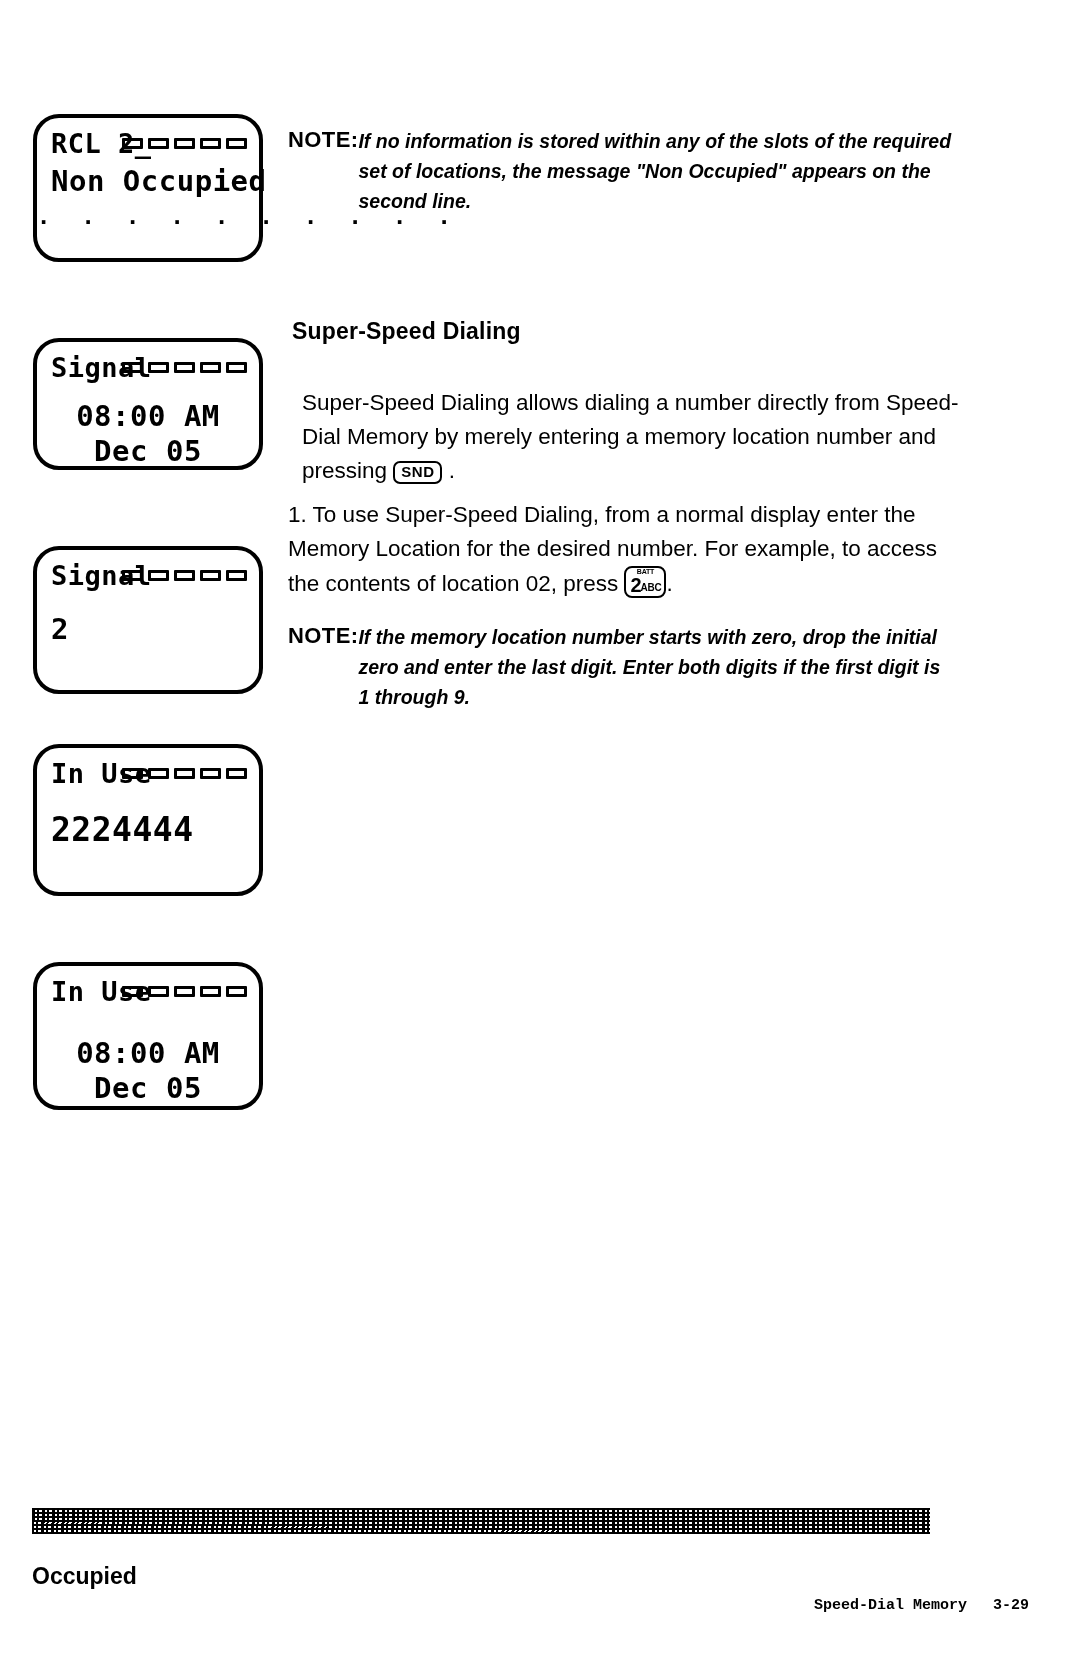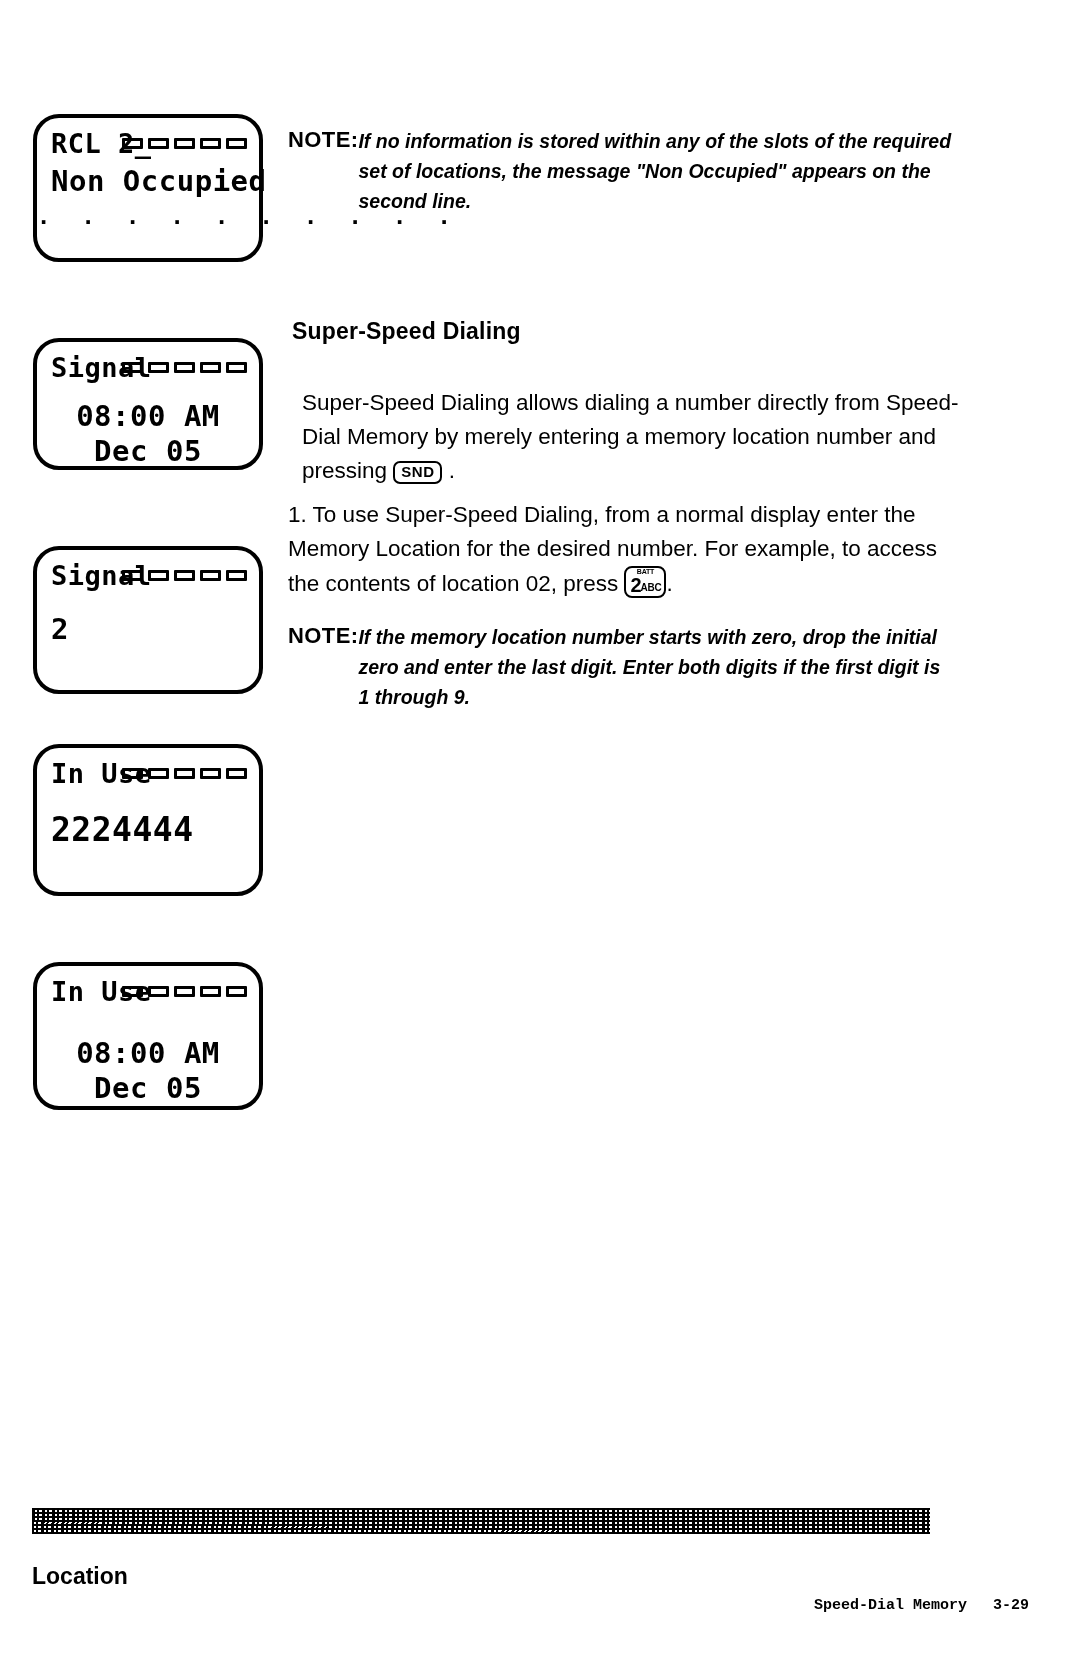--- a/index.html
+++ b/index.html
@@ -294,18 +294,18 @@
     <span>1.  To use Super-Speed Dialing, from a normal display enter the Memory Location for the desired number.  For example, to access the contents of location 02, press </span><span class="key-num"><span class="ktop">BATT</span><span class="kdigit">2</span><span class="kabc">ABC</span></span><span>.</span>
   </p>
 
   <div class="note-block" style="left:288px; top:622px; width:660px;">
     <span class="note-label">NOTE:</span>
     <span class="note-body">If the memory location number starts with zero, drop the initial zero and enter the last digit.  Enter both digits if the first digit is 1 through 9.</span>
   </div>
 
 
   <div class="footer-rule"></div>
-  <div class="footer-left">Location</div>
+  <div class="footer-left">Occupied</div>
   <div class="footer-right">
     <span>Speed-Dial Memory</span><span class="pg">3-29</span>
   </div>
 
 </div>
 
 </body></html>

